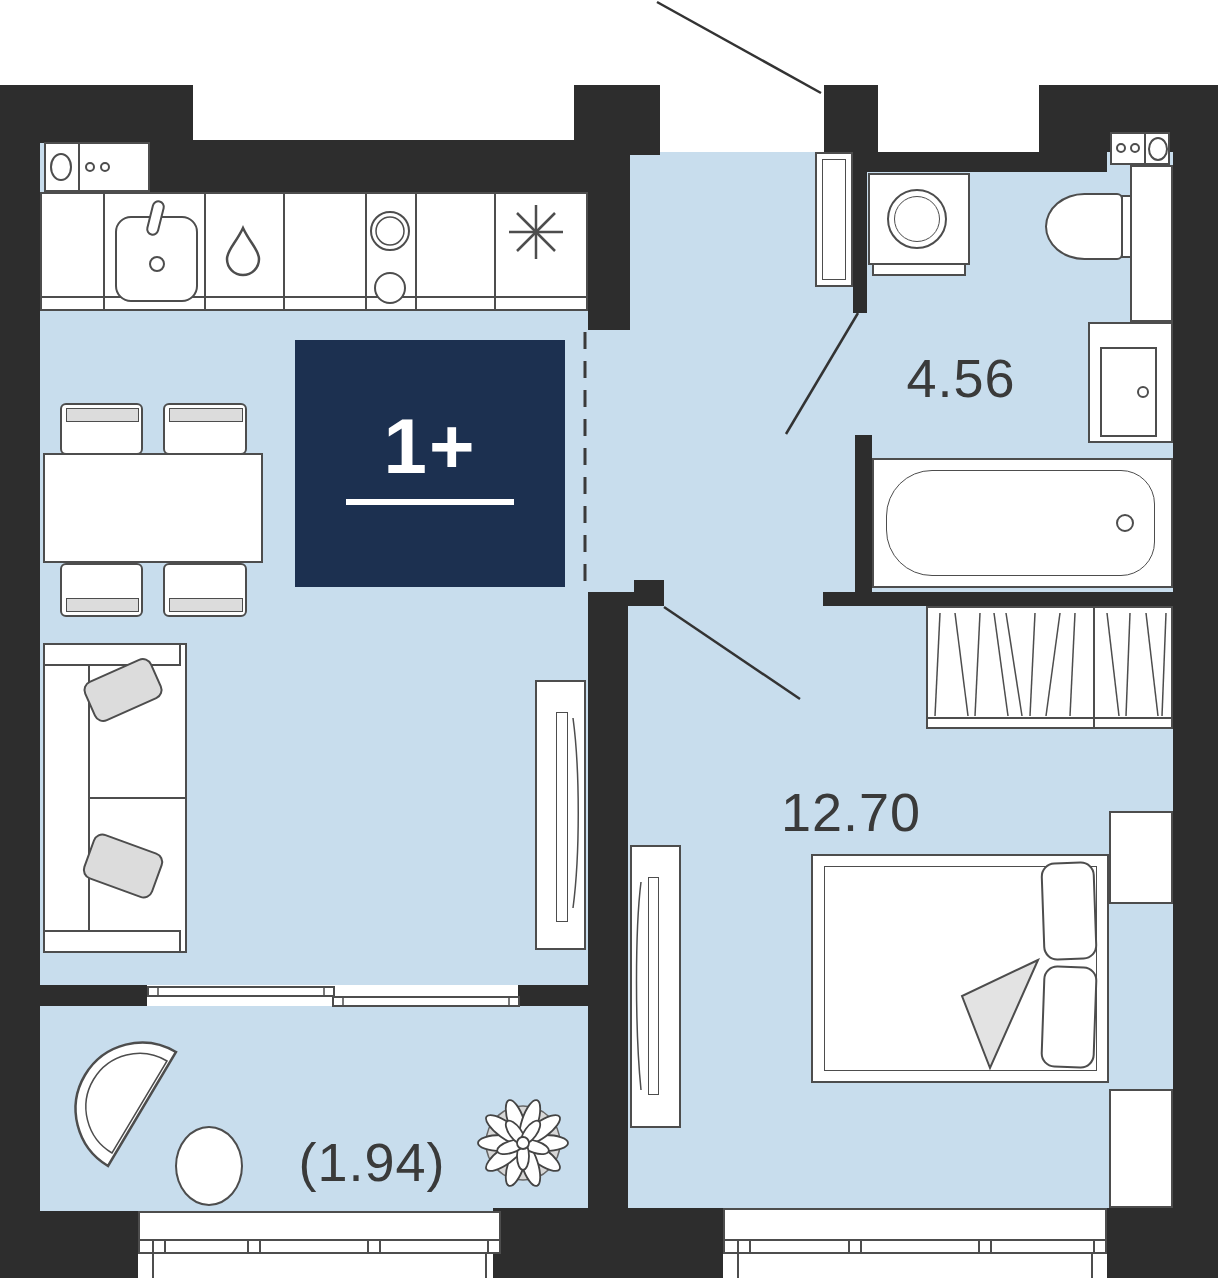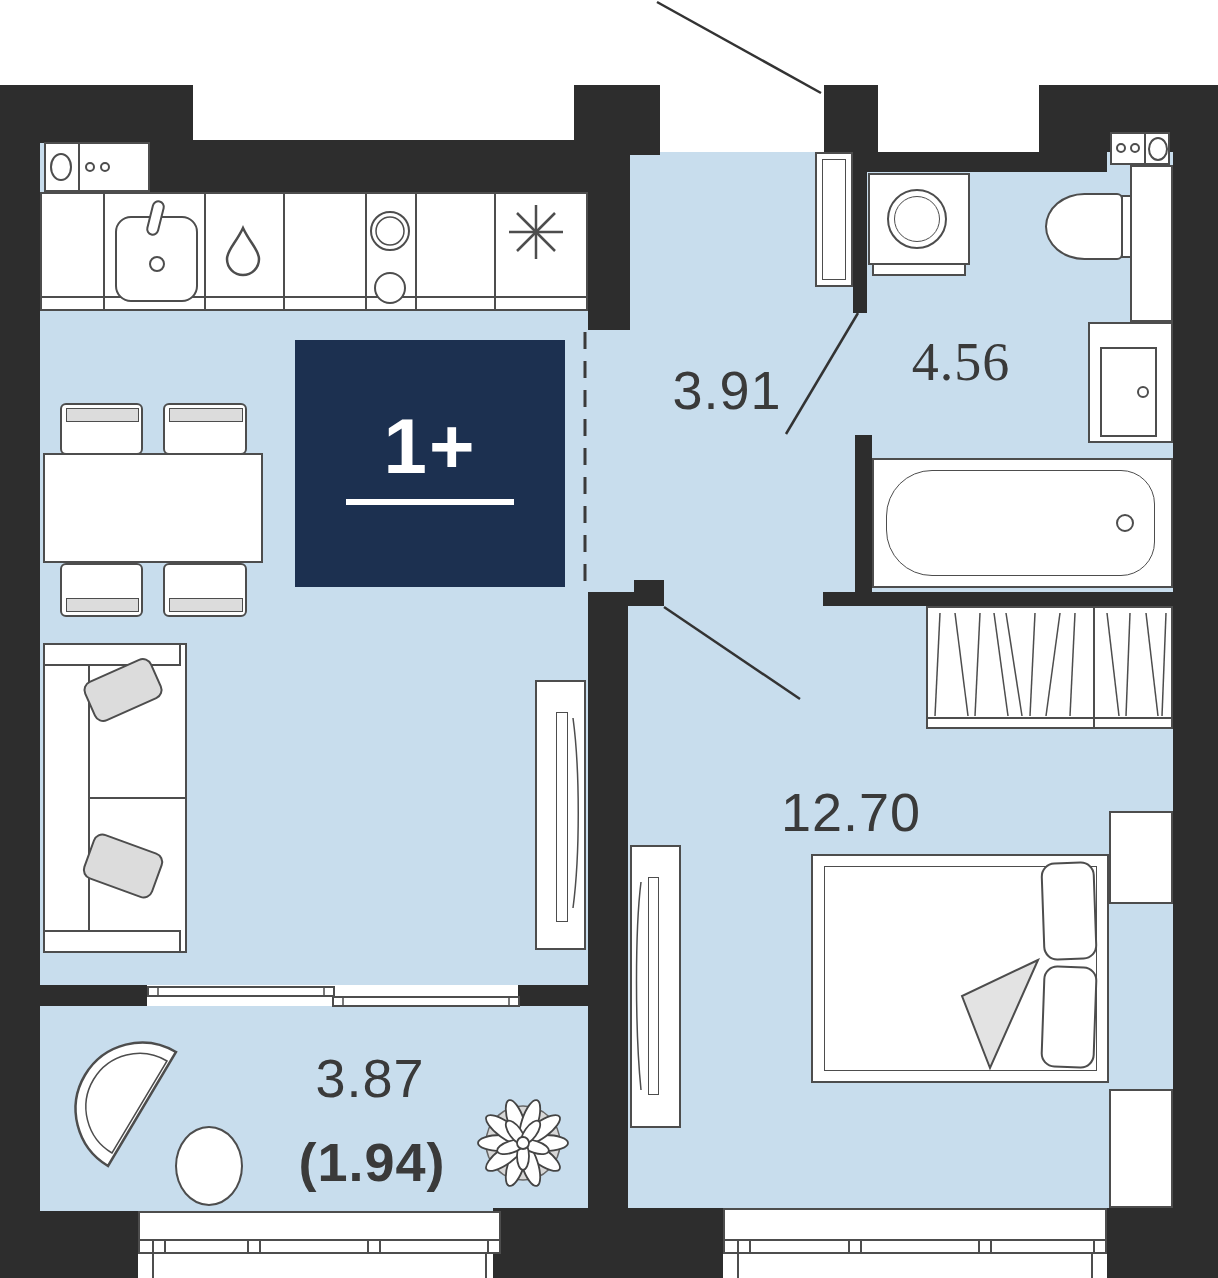--- a/index.html
+++ b/index.html
@@ -222,24 +222,22 @@
     </g>
 
     <g stroke="#4d4d4d" stroke-width="1.5">
       <line x1="158" y1="987" x2="158" y2="996"></line>
         <line x1="324" y1="987" x2="324" y2="996"></line>
       <line x1="343" y1="997" x2="343" y2="1006"></line>
         <line x1="509" y1="997" x2="509" y2="1006"></line>
     </g>
   </svg>
 
-  <div class="room-label" style="left:727px;top:390px;">3.91</div>
-  <div class="room-label" style="left:961px;top:362px;font-family:Liberation Serif, serif;">4.56</div>
+  <div class="room-label" style="left:961px;top:378px;">4.56</div>
   <div class="room-label" style="left:851px;top:812px;">12.70</div>
-  <div class="room-label" style="left:370px;top:1078px;">3.87</div>
-  <div class="room-label" style="left:372px;top:1162px;font-weight:bold;">(1.94)</div>
+  <div class="room-label" style="left:372px;top:1162px;">(1.94)</div>
 
   <div id="badge" style="background:#1c3050;">
     <div class="rooms">1+</div>
     <div class="rule"></div>
   </div>
 
 </div>
 
 </body></html>

